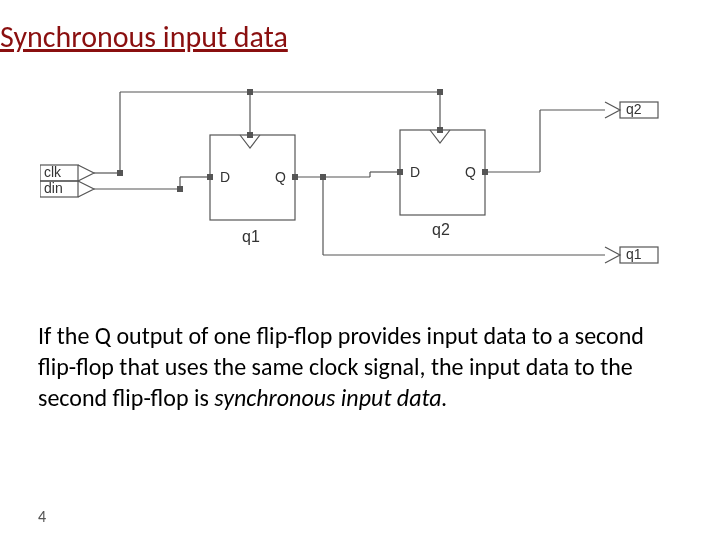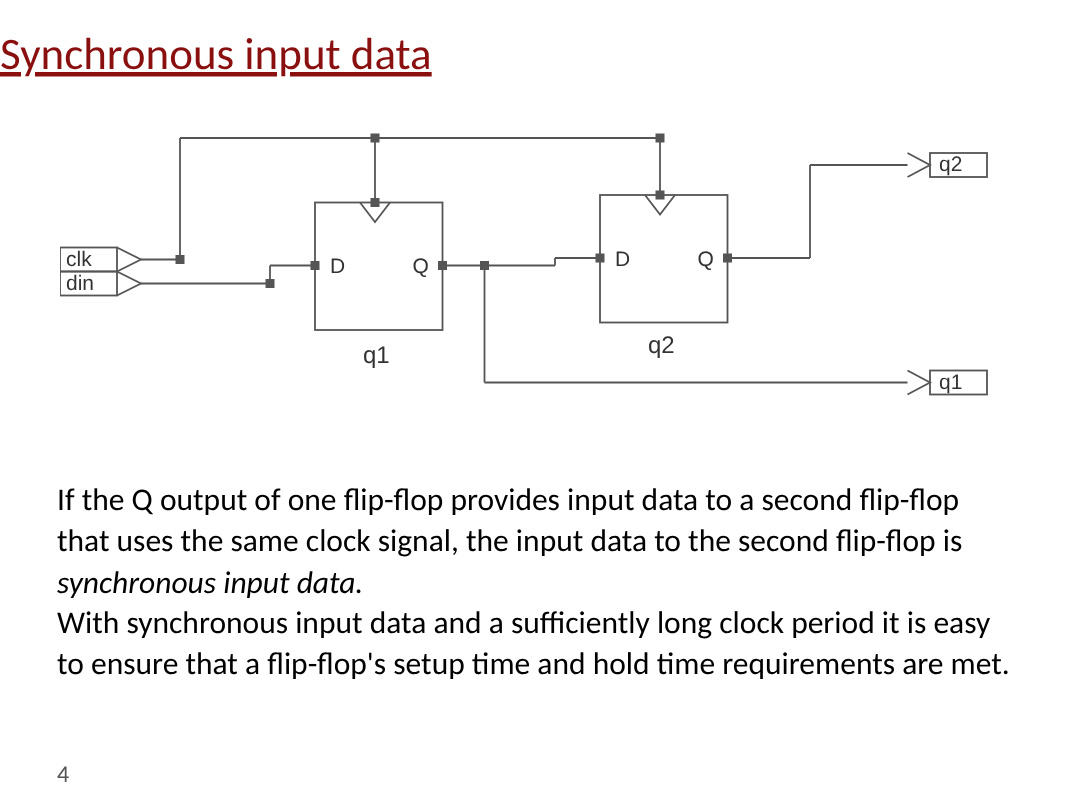--- a/index.html
+++ b/index.html
@@ -27,21 +27,21 @@
     top: 80px;
     left: 40px;
     width: 640px;
     height: 210px;
   }
   .body-text {
     position: absolute;
     top: 320px;
     left: 38px;
     right: 46px;
-    font-size: 21px;
+    font-size: 24px;
     line-height: 1.3;
     color: #000;
   }
   .italic { font-style: italic; }
   .page-num {
     position: absolute;
     bottom: 14px;
     left: 38px;
     font-size: 16px;
     color: #555;
@@ -153,16 +153,15 @@
     <polyline points="565,167 580,175 565,183"></polyline>
     <rect x="580" y="167" width="38" height="16"></rect>
     <text x="586" y="179">q1</text>
   </g>
 
 </svg>
 </div>
 
 <div class="body-text">
   <span>If the Q output of one flip-flop provides input data to a second flip-flop that uses the same clock signal, the input data to the second flip-flop is </span><span class="italic">synchronous input data.</span><br>
-  <span>With synchronous input data and a sufficiently long clock period it is easy to ensure that a flip-flop's setup time and hold time requirements are met.</span>
 </div>
 
 <div class="page-num">4</div>
 
 </body></html>

